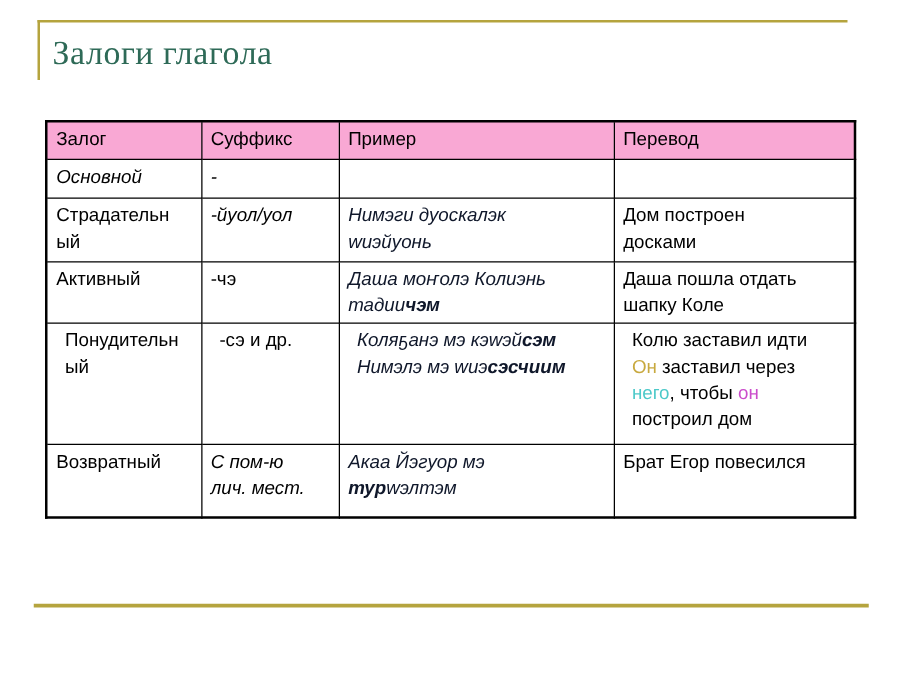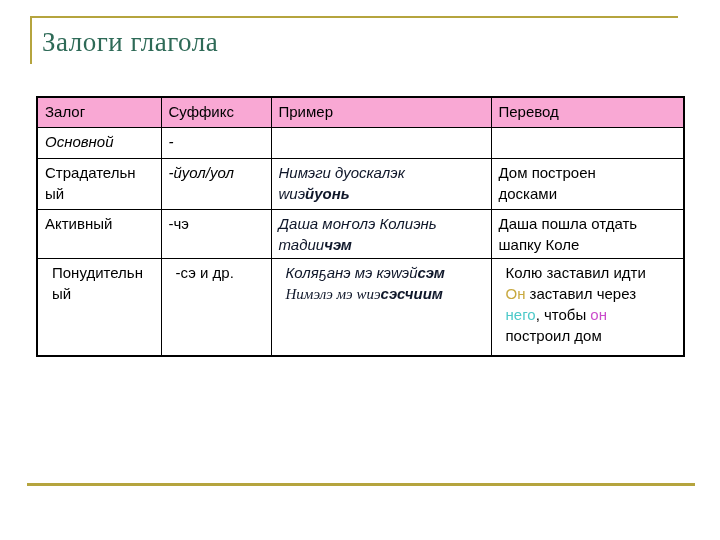--- a/index.html
+++ b/index.html
@@ -68,39 +68,47 @@
       <td class="voice">Основной</td>
       <td class="suffix"><span>-</span></td>
       <td class="example"></td>
       <td class="translation"></td>
     </tr>
     <tr class="r-strad">
       <td class="voice">Страдательн
 ый</td>
       <td class="suffix"><span style="font-style: italic;">-йуол/уол</span></td>
       <td class="example"><span style="font-style: italic;">Нимэги дуоскалэк
-wиэ</span><span style="font-weight: bold; font-style: italic;">йуонь</span></td>
+wиэ</span><span style="font-weight: normal; font-style: italic;">йуонь</span></td>
       <td class="translation"><span>Дом построен
 досками</span></td>
     </tr>
     <tr class="r-aktiv">
       <td class="voice">Активный</td>
       <td class="suffix"><span>-чэ</span></td>
       <td class="example"><span style="font-style: italic;">Даша моҥолэ Колиэнь
 тадии</span><span style="font-weight: bold; font-style: italic;">чэм</span></td>
       <td class="translation"><span>Даша пошла отдать
 шапку Коле</span></td>
     </tr>
     <tr class="r-ponud">
       <td class="voice">Понудительн
 ый</td>
       <td class="suffix"><span>-сэ и др.</span></td>
       <td class="example"><span style="font-style: italic;">Коляҕанэ мэ кэwэй</span><span style="font-weight: bold; font-style: italic;">сэм</span><span>
-</span><span style="font-style: italic; font-family: Liberation Serif, serif;">Нимэлэ мэ wиэ</span><span style="font-weight: bold; font-style: italic;">сэсчиим</span></td>
+</span><span style="font-style: italic;">Нимэлэ мэ wиэ</span><span style="font-weight: bold; font-style: italic;">сэсчиим</span></td>
       <td class="translation"><span>Колю заставил идти
 </span><span style="color: rgb(200, 169, 63);">Он</span><span> заставил через
 </span><span style="color: rgb(76, 201, 201);">него</span><span>, чтобы </span><span style="color: rgb(203, 76, 203);">он</span><span>
 построил дом</span></td>
+    </tr>
+    <tr class="r-vozvrat">
+      <td class="voice">Возвратный</td>
+      <td class="suffix"><span style="font-style: italic;">С пом-ю
+лич. мест.</span></td>
+      <td class="example"><span style="font-style: italic;">Акаа Йэгуор мэ
+</span><span style="font-weight: bold; font-style: italic;">тур</span><span style="font-style: italic;">wэлтэм</span></td>
+      <td class="translation"><span>Брат Егор повесился</span></td>
     </tr>
   </tbody>
 </table>
 
 <div class="rule-bottom"></div>
 
 </body></html>

